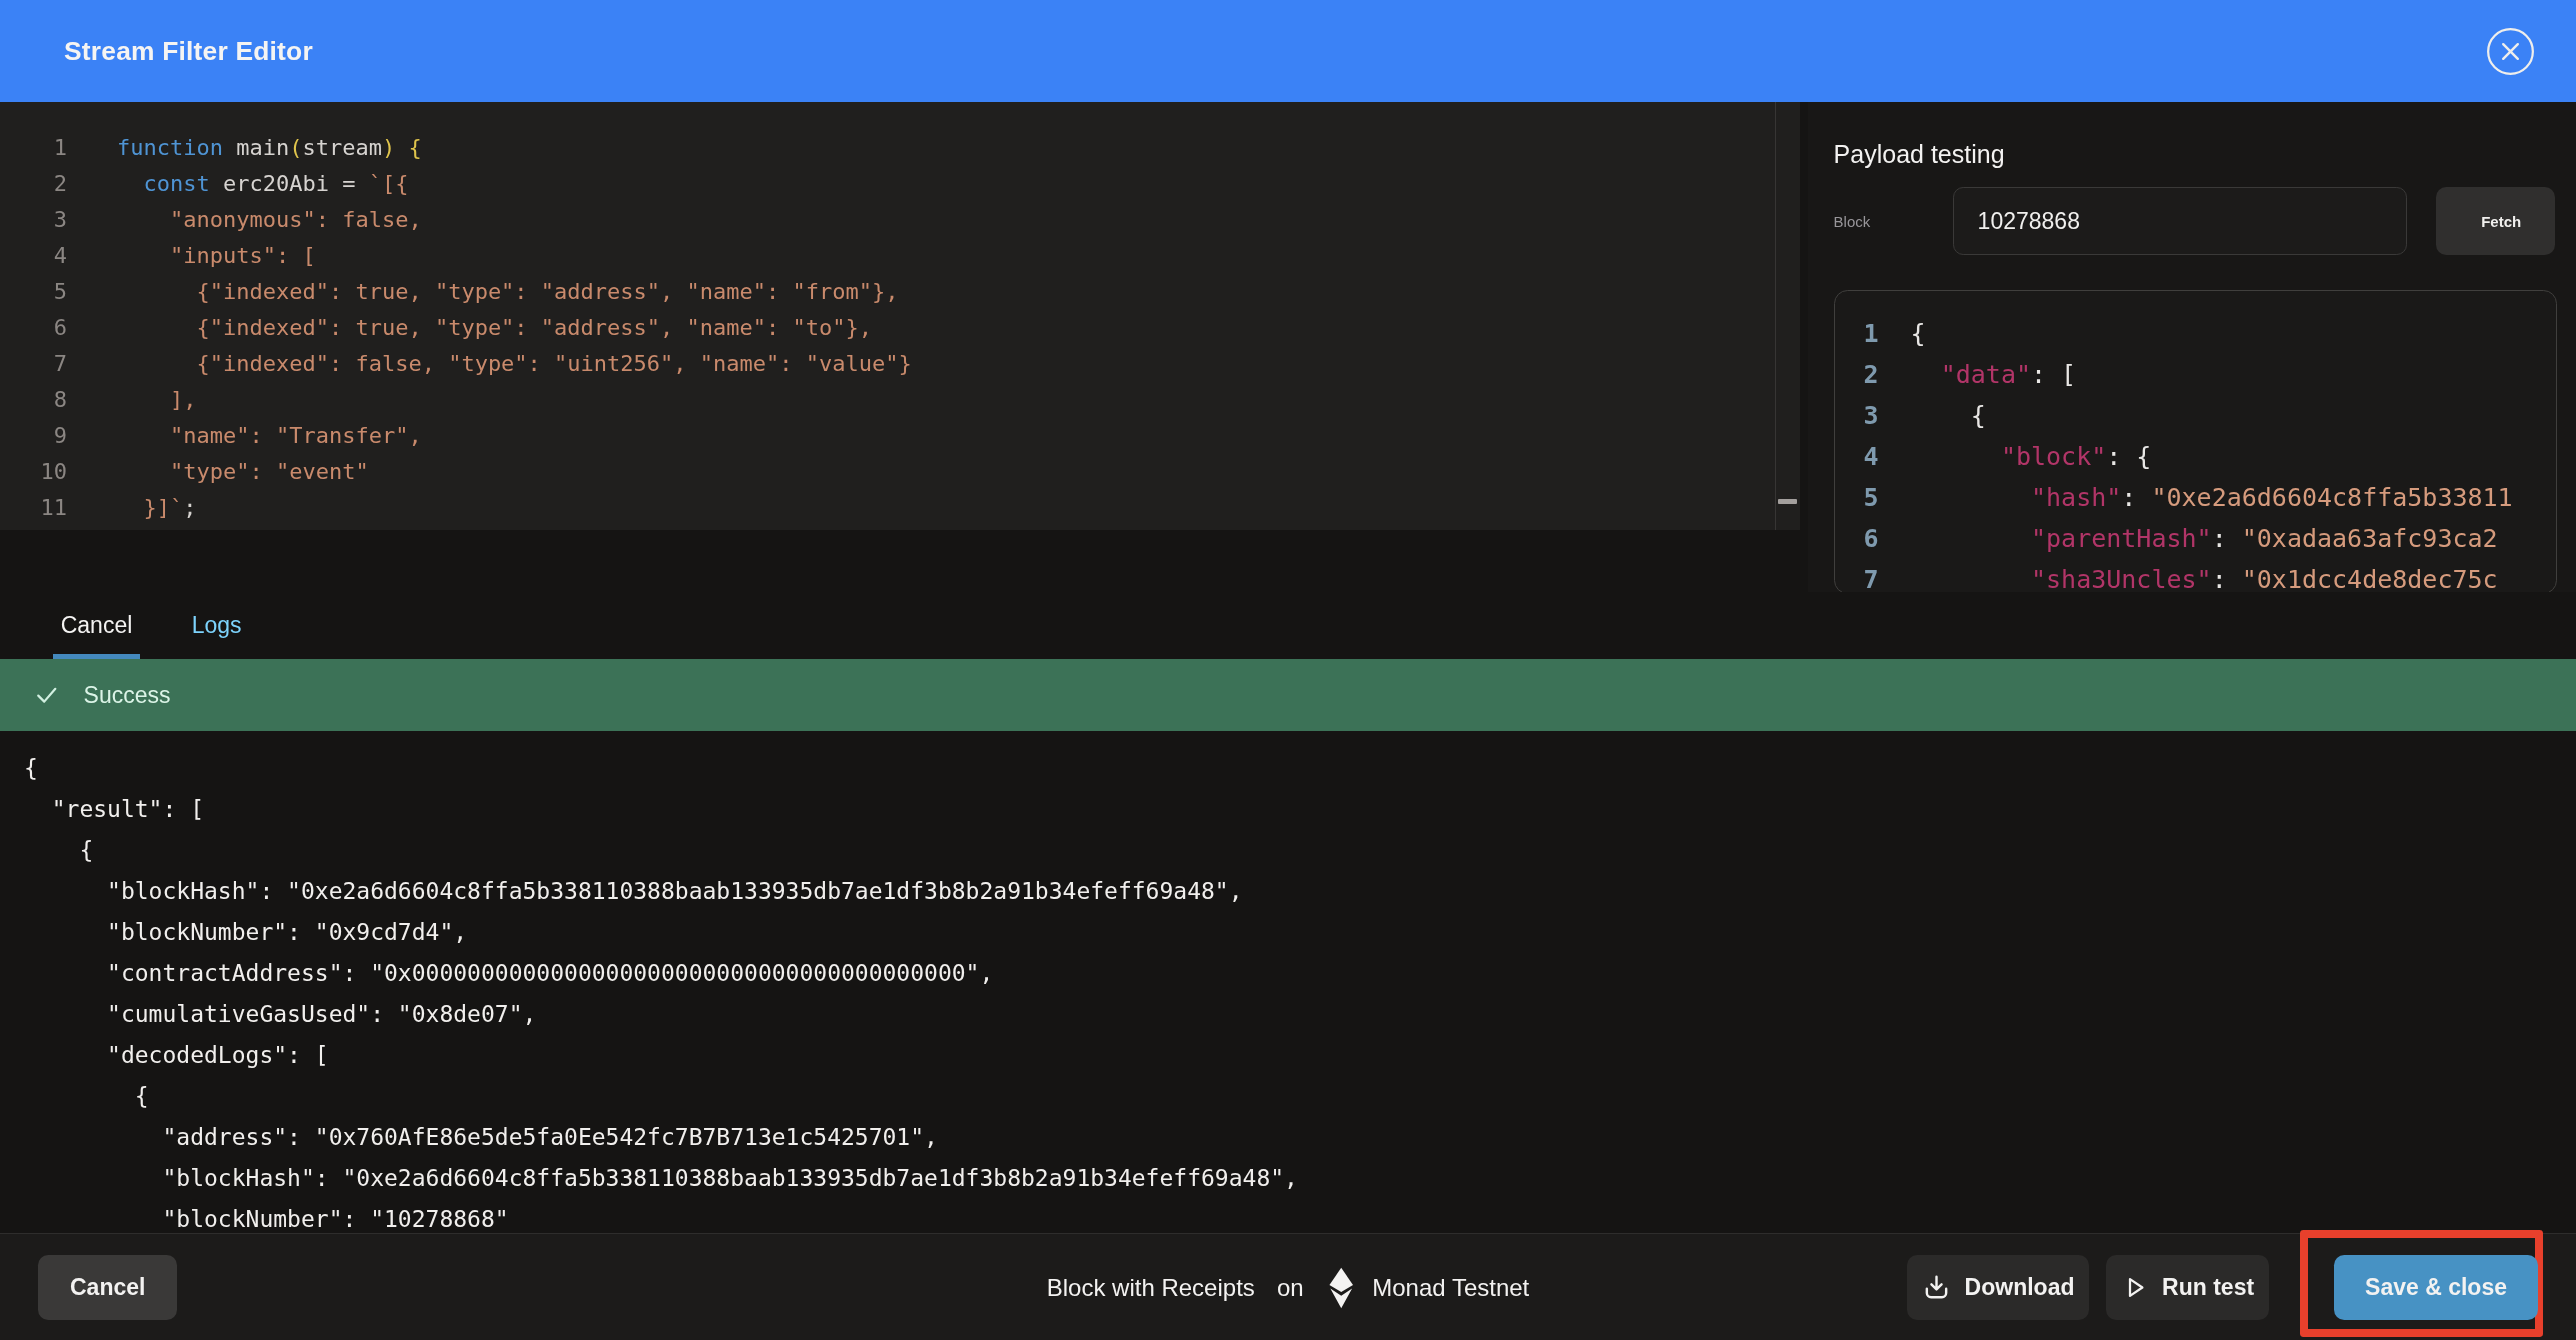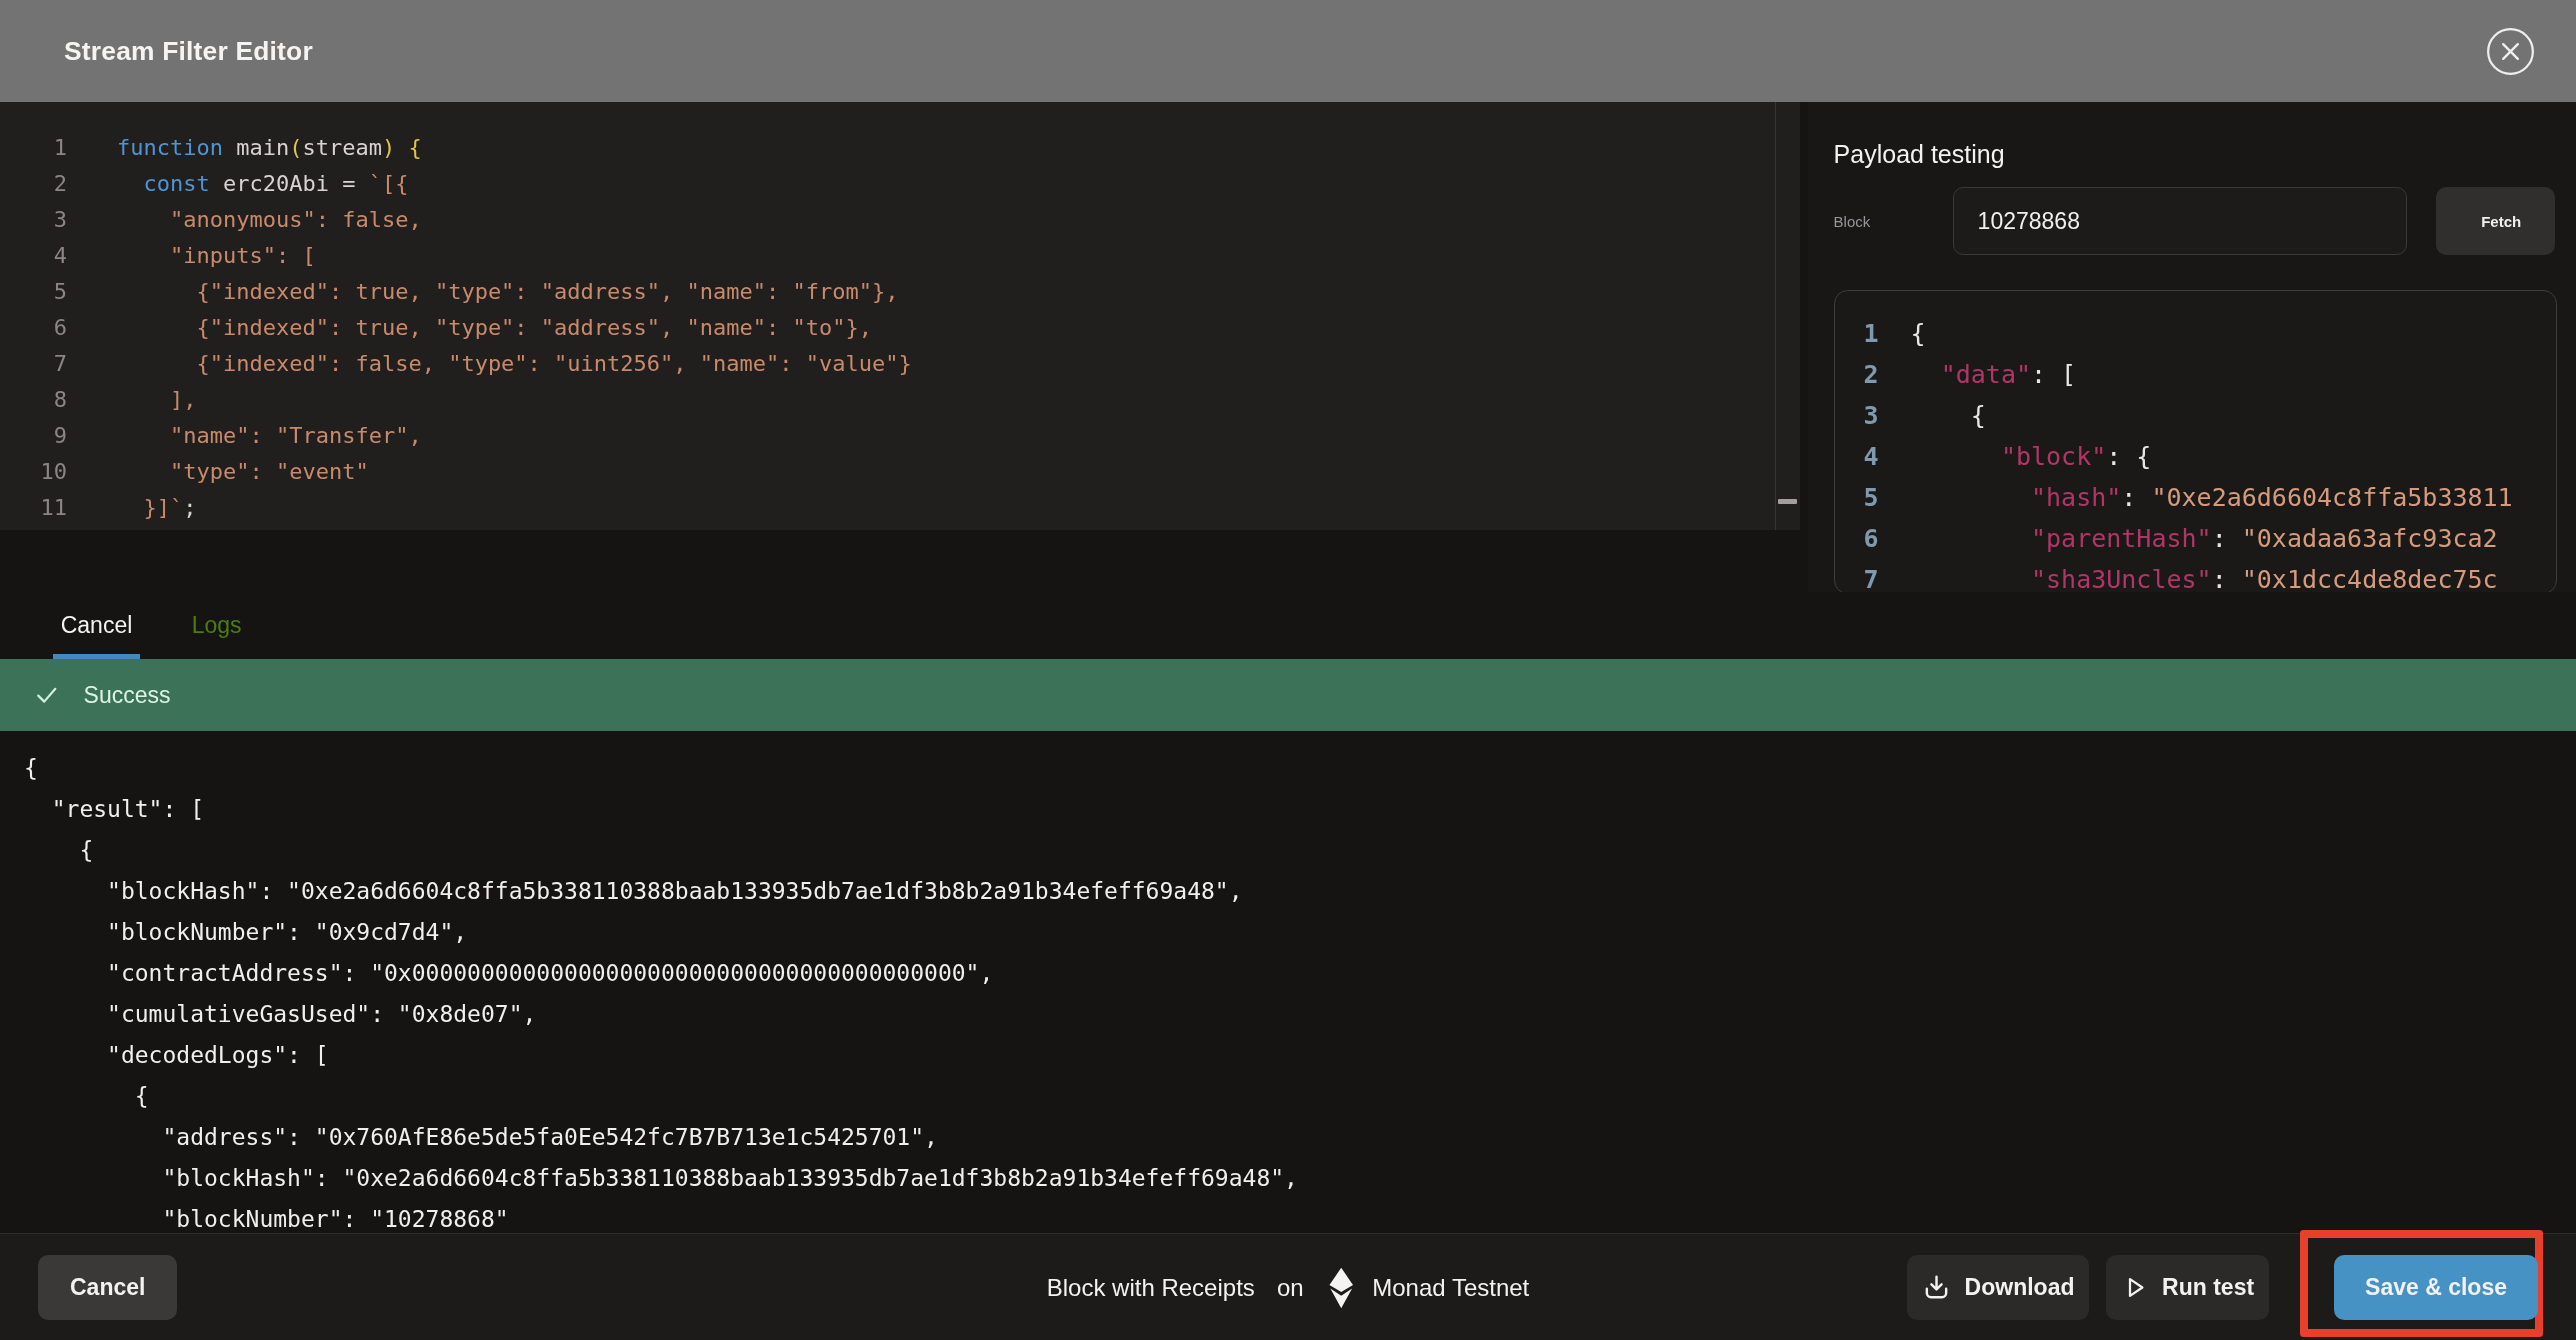--- a/index.html
+++ b/index.html
@@ -2,21 +2,21 @@
 <html style="font-size:13.6px"><head>
 <meta charset="utf-8">
 <style>
   html,body{margin:0;padding:0;background:#0c0b0b;}
   *{box-sizing:border-box;}
   .app{
     position:relative;width:2576px;height:1341px;overflow:hidden;
     background:#151413;font-family:"Liberation Sans",sans-serif;color:#f2f1ef;
   }
   
-  .header{height:102px;display:flex;align-items:center;padding:0 41px 0 64px;background:#737373;}
+  .header{height:102px;display:flex;align-items:center;padding:0 41px 0 64px;background:#3b82f6;}
   .title{font-size:26.4px;font-weight:600;letter-spacing:0.2px;color:#f5f4f3;}
   .close-btn{margin-left:auto;background:none;border:none;padding:0;cursor:pointer;display:flex;}
   
   .main{position:relative;height:490px;background:#151413;}
   .editor{position:absolute;left:0;top:0;width:1800px;height:428px;background:#201f1e;overflow:hidden;}
   .editor-scroll-line{position:absolute;top:0;bottom:0;right:24px;width:0.9px;background:#37送3534;background:#373534;}
   .editor-scroll-dash{position:absolute;right:2.6px;top:397px;width:19.6px;height:5.1px;background:#a39f9d;border-radius:0.9px;}
   .code-lines{padding-top:28px;}
   .cl-row{display:flex;height:36px;line-height:36px;font-family:"DejaVu Sans Mono",monospace;font-size:22px;white-space:pre;}
   .cl-num{width:67px;text-align:right;color:#8b8683;flex:0 0 auto;}
@@ -38,21 +38,21 @@
     border:1.7px solid #403f3d;border-radius:13.6px;background:#1a1918;overflow:hidden;}
   .preview-lines{padding-top:22px;}
   .pv-row{display:flex;height:41px;line-height:41px;font-family:"DejaVu Sans Mono",monospace;font-size:25px;white-space:pre;}
   .pv-num{width:44px;text-align:right;color:#7f9aae;font-weight:bold;flex:0 0 auto;}
   .pv-code{padding-left:32px;}
   .tok-key{color:#b23568;}
   .tok-val{color:#d69b7d;}
   .tok-p{color:#e9e7e5;}
   
   .tabs{height:67px;display:flex;align-items:center;padding-left:53px;gap:44px;background:#151413;}
-  .tab{position:relative;height:67px;display:flex;align-items:center;padding:0 7.7px;font-size:23px;color:#4d7c0f;cursor:pointer;}
+  .tab{position:relative;height:67px;display:flex;align-items:center;padding:0 7.7px;font-size:23px;color:#7dd3fc;cursor:pointer;}
   .tab.active{color:#f4f3f2;}
   .tab.active::after{content:"";position:absolute;left:0;right:0;bottom:0;height:5.1px;background:#4489bd;}
   
   .banner{height:72px;background:#3c7257;display:flex;align-items:center;padding-left:34px;gap:24px;}
   .banner-text{font-size:23px;color:#dbf4e7;}
   
   .results{height:502px;background:#151413;overflow:hidden;}
   .results pre{margin:0;padding:17px 0 0 24px;font-family:"DejaVu Sans Mono",monospace;
     font-size:23px;line-height:41px;color:#f1efed;}
   

